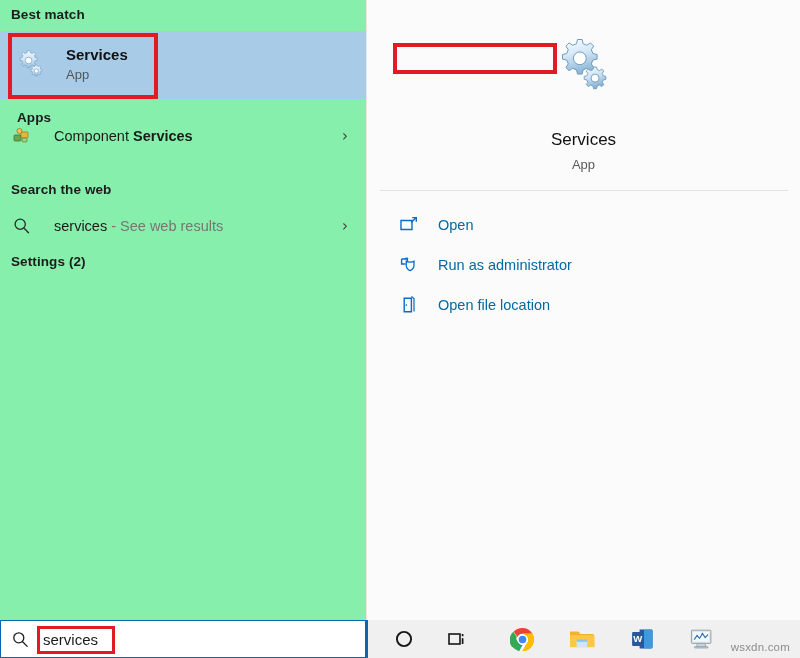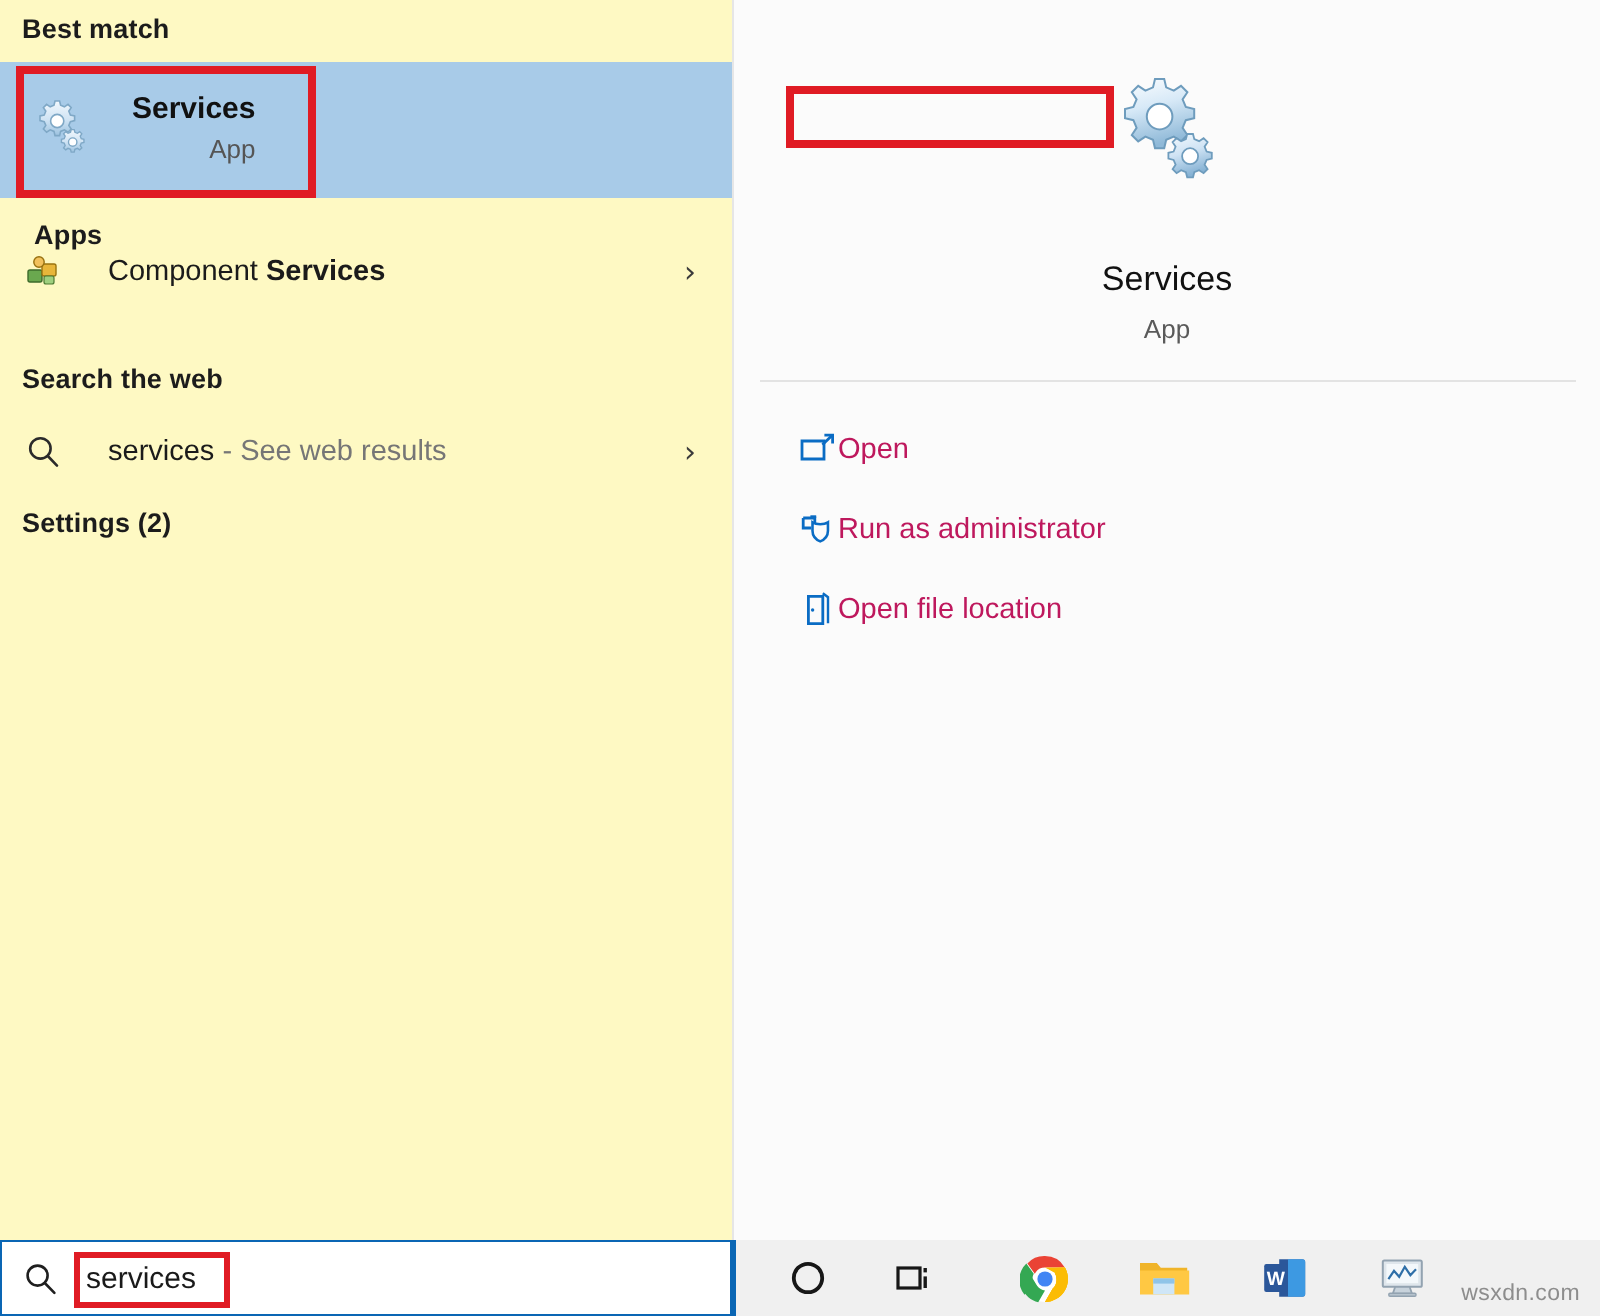--- a/index.html
+++ b/index.html
@@ -23,24 +23,23 @@
     left: 0; top: 0;
     width: 800px;
     height: 620px;
     display: flex;
   }
 
   
   .left-col {
     width: 366px;
     height: 620px;
-    background: #fef9c3;
+    background: #86efac;
     position: relative;
     padding-top: 0;
-    text-align: right;
   }
 
   .section-head {
     font-size: 13.5px;
     font-weight: bold;
     color: #1c1c1c;
     padding-left: 11px;
     letter-spacing: 0.1px;
   }
 
@@ -178,22 +177,23 @@
     padding-left: 32px;
   }
   .action-icon {
     width: 20px;
     height: 20px;
     display: flex;
     align-items: center;
     justify-content: center;
   }
   .action-label {
+    margin-left: 19px;
     font-size: 14.5px;
-    color: #be185d;
+    color: #0369a1;
     white-space: nowrap;
   }
 
   .redbox-runas {
     left: 396px; top: 248px;
     width: 164px; height: 31px;
   }
 
   
   .taskbar {

